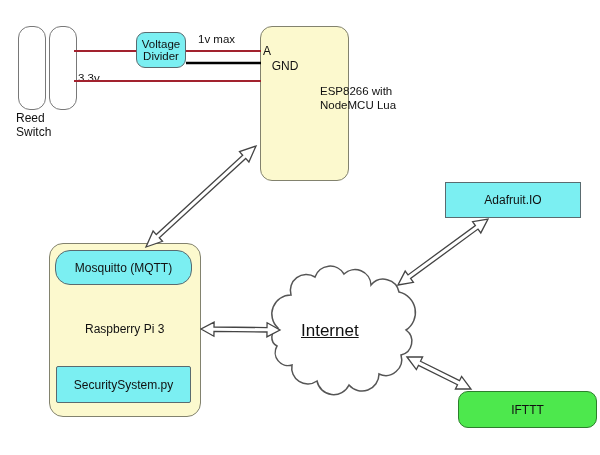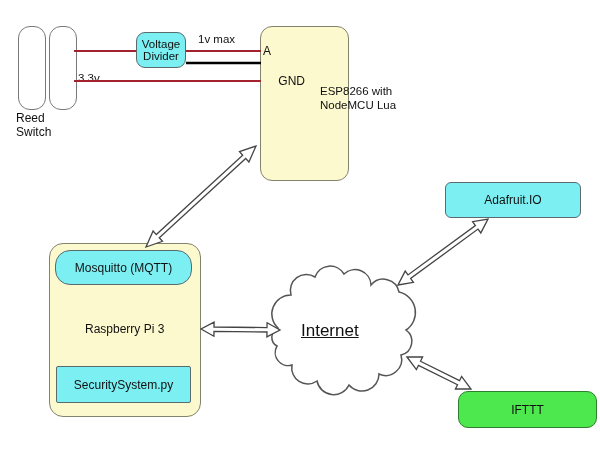--- a/index.html
+++ b/index.html
@@ -32,33 +32,33 @@
 
   <div class="box cyan small" style="left:136px;top:32px;width:50px;height:36px;border-radius:9px;align-items:center;">
     <span style="width:46px;">Voltage Divider</span>
   </div>
 
   <div class="lbl small" style="left:198px;top:33px;width:48px;">1v max</div>
   <div class="lbl small" style="left:78px;top:72px;width:32px;">3.3v</div>
 
   <div class="abs yellow" style="left:260px;top:26px;width:87px;height:153px;border-radius:12px;"></div>
   <div class="lbl mid" style="left:263px;top:44px;width:20px;text-align:left;">A</div>
-  <div class="lbl mid" style="left:265px;top:74px;width:40px;text-align:right;">GND</div>
+  <div class="lbl mid" style="left:265px;top:59px;width:40px;text-align:center;">GND</div>
   <div class="lbl small" style="left:276px;top:84px;width:85px;line-height:1.25;margin-left:44px;">ESP8266 with NodeMCU Lua</div>
 
   <div class="abs yellow" style="left:49px;top:243px;width:150px;height:172px;border-radius:14px;"></div>
   <div class="box cyan mid" style="left:55px;top:250px;width:137px;height:35px;border-radius:15px;">
     <span>Mosquitto (MQTT)</span>
   </div>
   <div class="lbl mid" style="left:49px;top:322px;width:150px;padding-left:36px;">Raspberry Pi 3</div>
   <div class="box cyan mid" style="left:56px;top:366px;width:135px;height:37px;border-radius:2px;">
     <span>SecuritySystem.py</span>
   </div>
 
-  <div class="box cyan mid" style="left:445px;top:182px;width:136px;height:36px;border-radius:6px;">
+  <div class="box cyan mid" style="left:445px;top:182px;width:136px;height:36px;border-radius:0;">
     <span>Adafruit.IO</span>
   </div>
 
   <div class="box green mid" style="left:458px;top:391px;width:139px;height:37px;border-radius:10px;">
     <span>IFTTT</span>
   </div>
 
   <svg width="600" height="455" viewBox="0 0 600 455">
 
     <line x1="74" y1="51" x2="136" y2="51" stroke="#A2222E" stroke-width="2.2"></line>

